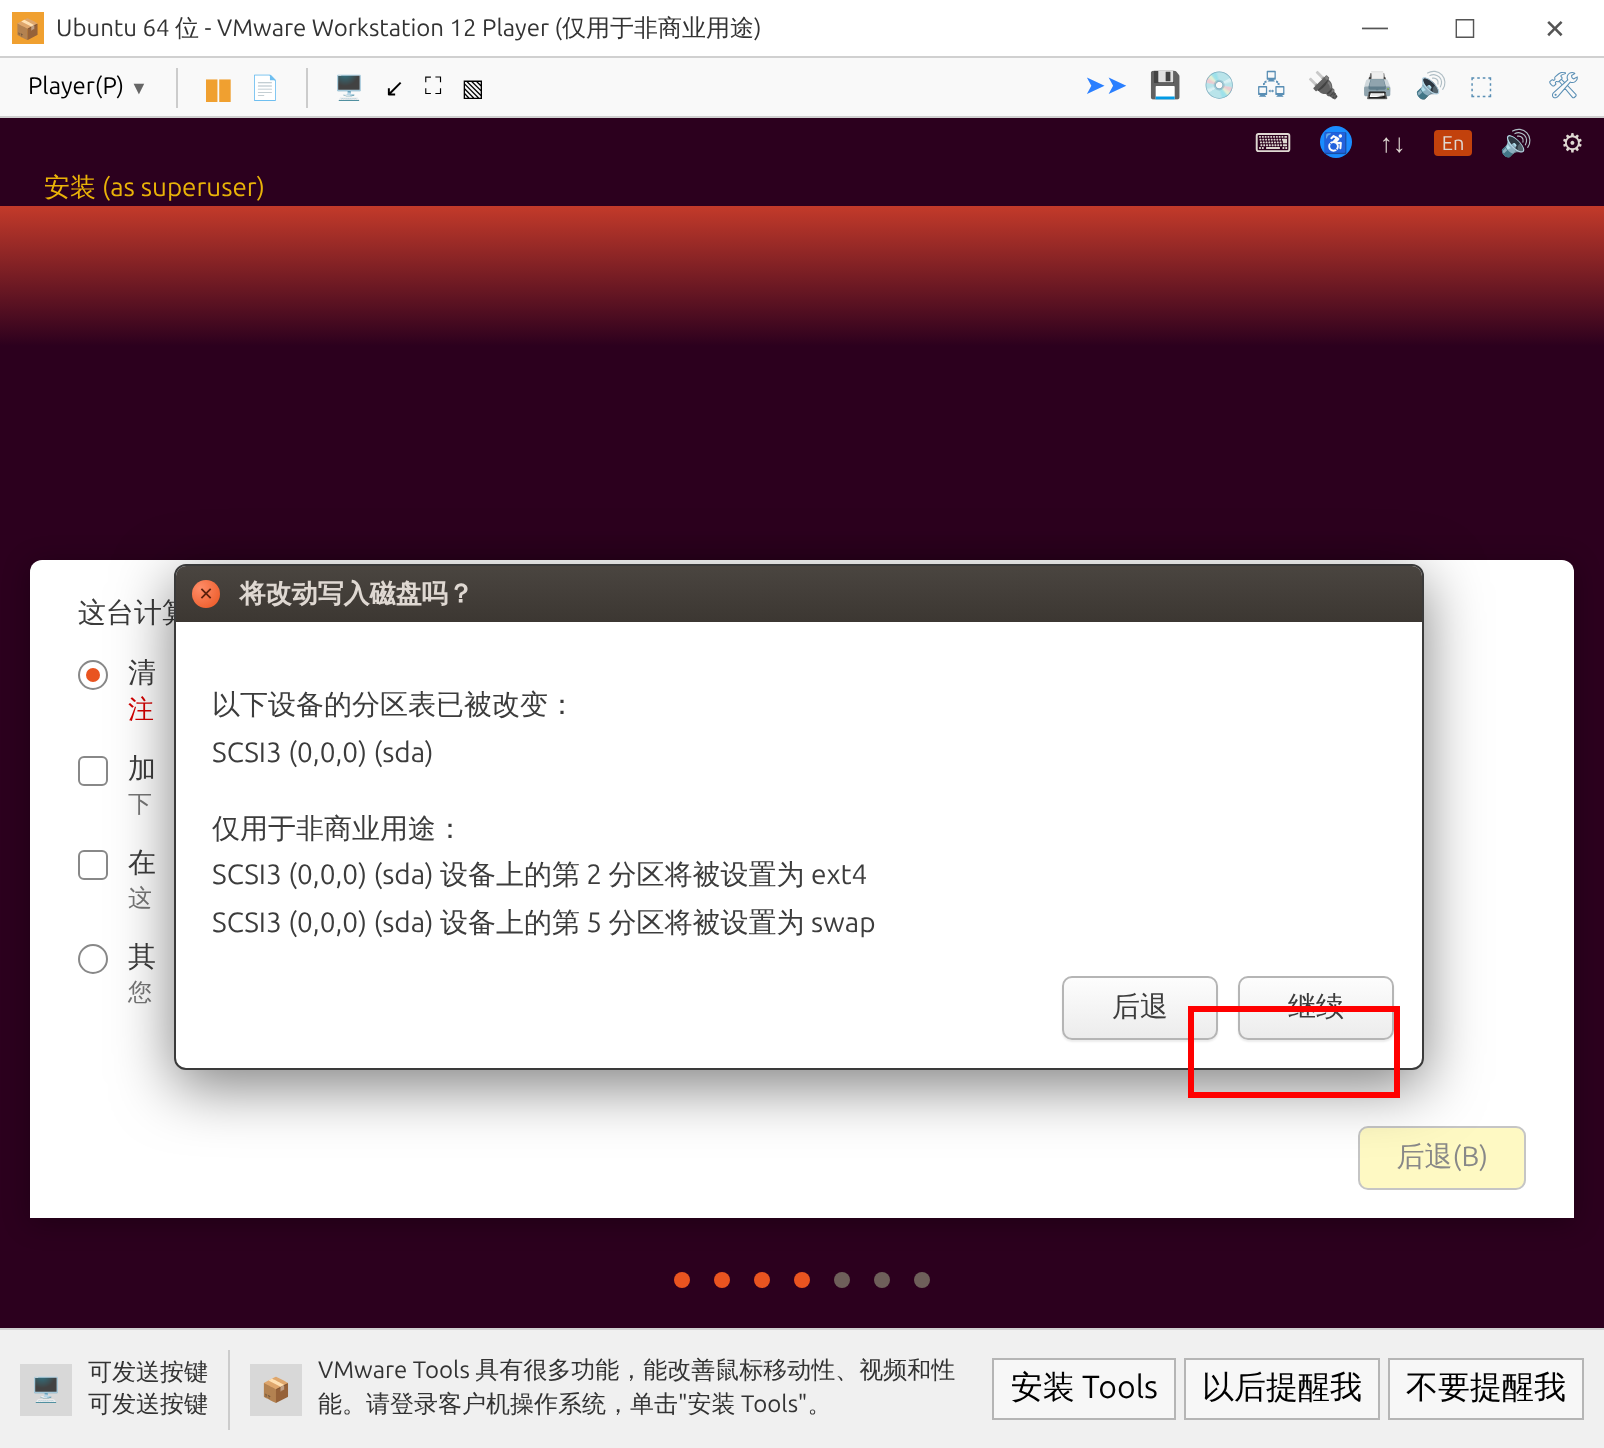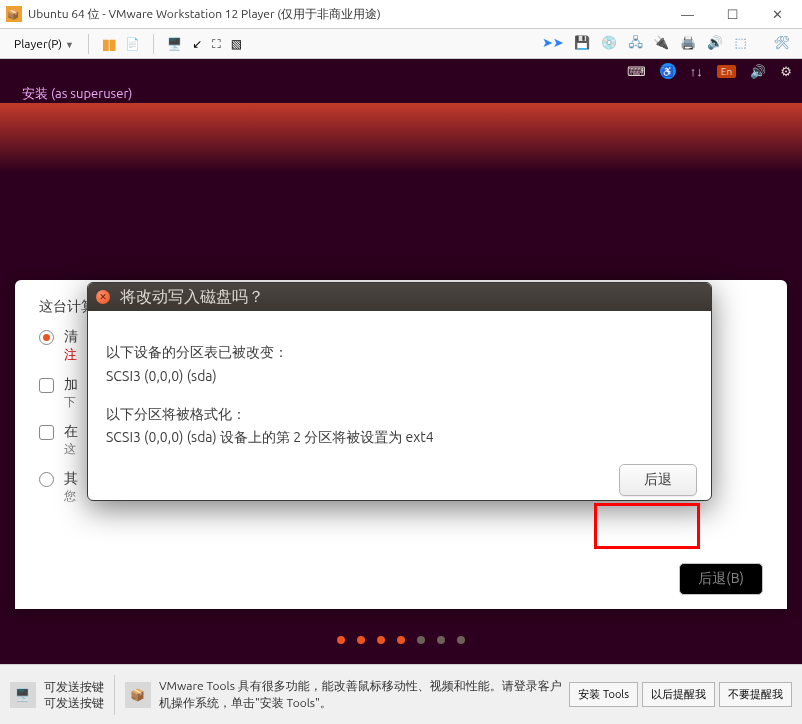--- a/index.html
+++ b/index.html
@@ -19,55 +19,55 @@
 .vm-toolbar .spacer { flex: 1; }
 .vm-toolbar .right-icons .tb-icon { margin: 0 4px; font-size: 13px; color: #5a8fb5; }
 
 .guest { position: relative; height: 605px; background: #2c001e; overflow: hidden; }
 .guest-topbar { height: 24px; background: #2c001e; display: flex; justify-content: flex-end; align-items: center; padding-right: 10px; gap: 14px; }
 .guest-topbar .tb-ico { color: #dfd8d2; font-size: 13px; cursor: pointer; }
 .guest-topbar .lang-ind { background: #c2410c; color: #dfd8d2; font-size: 10px; padding: 1px 4px; border-radius: 2px; }
 .guest-topbar .access-ico { width:16px; height:16px; border-radius:50%; background:#1a8cff; display:inline-flex; align-items:center; justify-content:center; color:#fff; font-size:10px; }
 
 .header-strip { height: 70px; background: linear-gradient(to top, #2c001e, #c33a2a); padding: 30px 0 0 22px; }
-.superuser-line { color: #f0abfc; font-size: 13px; margin: 2px 4px 0 22px; }
+.superuser-line { color: #eab308; font-size: 13px; margin: 2px 4px 0 22px; }
 .install-title { color: #fff; font-size: 24px; font-weight: 400; margin: 38px 0 0 22px; }
 
 .card { position: absolute; left: 15px; right: 15px; top: 221px; bottom: 55px; background: #fff; border-radius: 6px 6px 0 0; box-shadow: 0 2px 14px rgba(0,0,0,0.3); padding: 18px 24px; color: #3c3c3c; font-size: 14px; }
 .card .prompt { margin-bottom: 12px; }
 .card .radio-row { display: flex; align-items: flex-start; margin: 12px 0; }
 .card .radio { width: 15px; height: 15px; border: 1px solid #888; border-radius: 50%; margin-right: 10px; margin-top: 2px; flex-shrink: 0; position: relative; }
 .card .radio.selected::after { content: ""; position: absolute; inset: 3px; background: #e95420; border-radius: 50%; }
 .card .chk { width: 15px; height: 15px; border: 1px solid #888; border-radius: 3px; margin-right: 10px; margin-top: 2px; flex-shrink: 0; }
 .card .row-text { flex: 1; }
 .card .note-red { color: #d40000; font-size: 13px; }
 
 .nav-btns { position: absolute; right: 24px; bottom: 14px; display: flex; gap: 6px; }
-.nav-btn { background: #000000; border: 1px solid #c5c5c5; color: #888; padding: 6px 18px; border-radius: 5px; font-size: 14px; cursor: pointer; }
+.nav-btn { background: #fef9c3; border: 1px solid #c5c5c5; color: #888; padding: 6px 18px; border-radius: 5px; font-size: 14px; cursor: pointer; }
 
 .pager-dots { position: absolute; left: 0; right: 0; bottom: 20px; display: flex; justify-content: center; gap: 12px; }
 .pager-dots .dot { width: 8px; height: 8px; border-radius: 50%; background: #e95420; }
 .pager-dots .dot.inactive { background: #6e5f5a; }
 
 .dialog { position: absolute; left: 87px; top: 223px; width: 625px; background: #fff; border: 1px solid #3a3a3a; border-radius: 6px; box-shadow: 0 8px 30px rgba(0,0,0,0.5); overflow: hidden; }
 .dialog .dlg-titlebar { height: 28px; background: linear-gradient(#4a4540, #3c3732); display: flex; align-items: center; padding: 0 8px; }
 .dialog .dlg-close { width: 14px; height: 14px; border-radius: 50%; background: radial-gradient(circle at 30% 30%, #ff8d68, #e95420); margin-right: 10px; display: flex; align-items: center; justify-content: center; font-size: 9px; color: #5a1f0c; cursor: pointer; }
-.dialog .dlg-title { color: #dfd8d2; font-size: 16px; font-weight: normal; }
+.dialog .dlg-title { color: #dfd8d2; font-size: 13px; font-weight: bold; }
 .dialog .dlg-body { padding: 16px 18px 14px 18px; color: #3c3c3c; font-size: 14px; }
 .dialog .dlg-body p { line-height: 1.7; }
-.dialog .dlg-btns { display: flex; justify-content: flex-end; gap: 10px; padding: 0 14px 4px 0; }
+.dialog .dlg-btns { display: flex; justify-content: flex-end; gap: 10px; padding: 0 14px 14px 0; }
 .dialog .dlg-btn { background: linear-gradient(#fdfdfd, #ececec); border: 1px solid #b5b5b5; padding: 6px 24px; border-radius: 5px; font-size: 14px; cursor: pointer; color: #3c3c3c; box-shadow: 0 1px 1px rgba(0,0,0,0.08); }
 .dlg-highlight { position: absolute; border: 3px solid #ff0000; pointer-events: none; left: 594px; top: 444px; width: 106px; height: 46px; }
 
 .statusbar { height: 60px; background: #f0f0f0; border-top: 1px solid #d0d0d0; display: flex; align-items: center; padding: 0 10px; font-size: 12px; color: #333; }
 .statusbar .sb-ico { width: 26px; height: 26px; background: #d8d8d8; margin-right: 8px; display: flex; align-items: center; justify-content: center; }
 .statusbar .sb-msg { flex: 0 0 auto; max-width: 90px; line-height: 1.3; }
 .statusbar .divider { width: 1px; height: 40px; background: #ccc; margin: 0 10px; }
 .statusbar .tools-msg { flex: 1; line-height: 1.4; }
-.statusbar .sb-btn { background: #f7f7f7; border: 1px solid #b5b5b5; padding: 4px 8px; font-size: 11px; margin-left: 4px; cursor: pointer; }
+.statusbar .sb-btn { background: #f7f7f7; border: 1px solid #b5b5b5; padding: 4px 8px; font-size: 16px; margin-left: 4px; cursor: pointer; }
 </style>
 </head>
 <body>
 
 <div class="win-titlebar">
   <div class="vm-icon">📦</div>
   <div class="title-text">Ubuntu 64 位 - VMware Workstation 12 Player (仅用于非商业用途)</div>
   <div class="win-btn">—</div>
   <div class="win-btn">☐</div>
   <div class="win-btn">✕</div>
@@ -162,25 +162,27 @@
   </div>
 
   <div class="dialog">
     <div class="dlg-titlebar">
       <div class="dlg-close">✕</div>
       <div class="dlg-title">将改动写入磁盘吗？</div>
     </div>
     <div class="dlg-body">
       <p style="margin-top:14px">以下设备的分区表已被改变：</p>
       <p>SCSI3 (0,0,0) (sda)</p>
-      <p style="margin-top:14px">以下分区将被格式化：</p>
+      <p style="margin-top:14px">仅用于非商业用途：</p>
       <p>SCSI3 (0,0,0) (sda) 设备上的第 2 分区将被设置为 ext4</p>
+      <p>SCSI3 (0,0,0) (sda) 设备上的第 5 分区将被设置为 swap</p>
     </div>
     <div class="dlg-btns">
       <div class="dlg-btn">后退</div>
+      <div class="dlg-btn">继续</div>
     </div>
   </div>
   <div class="dlg-highlight"></div>
 </div>
 
 <div class="statusbar">
   <div class="sb-ico">🖥️</div>
   <div class="sb-msg">
     <div>可发送按键</div>
     <div>可发送按键</div>

